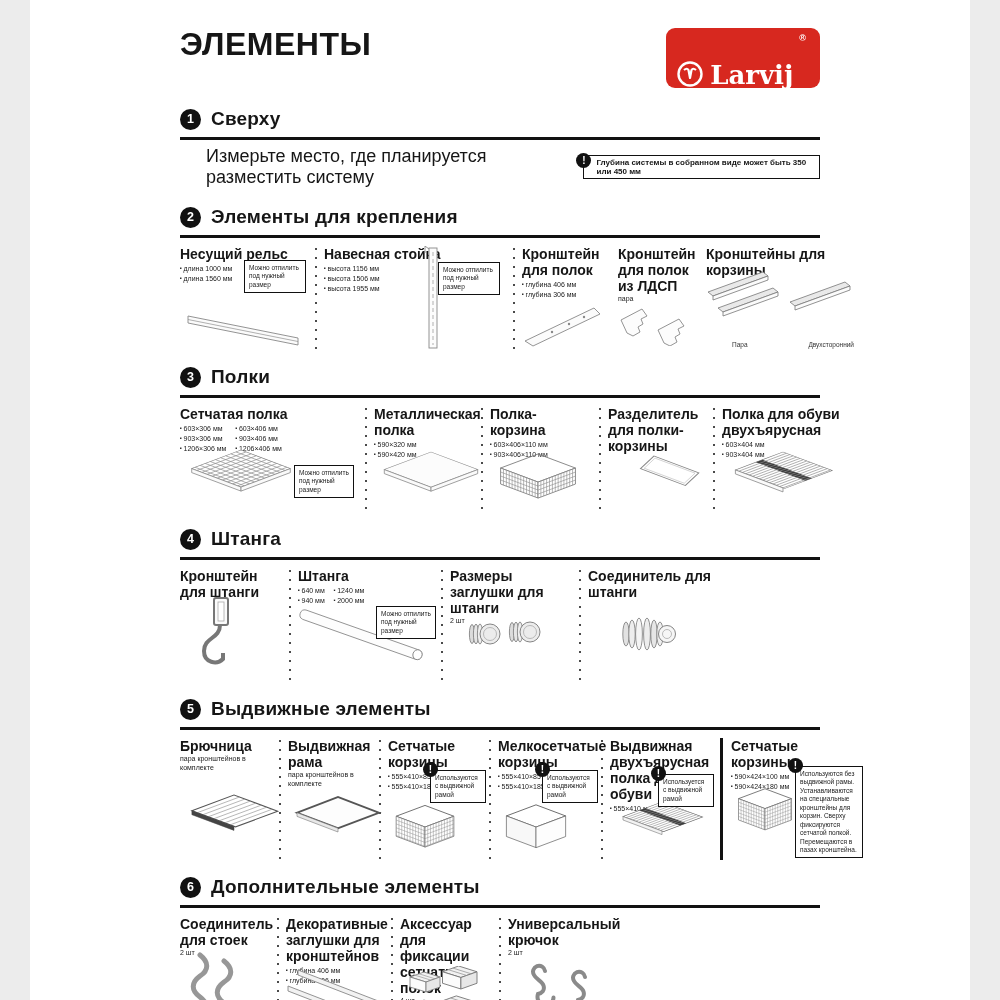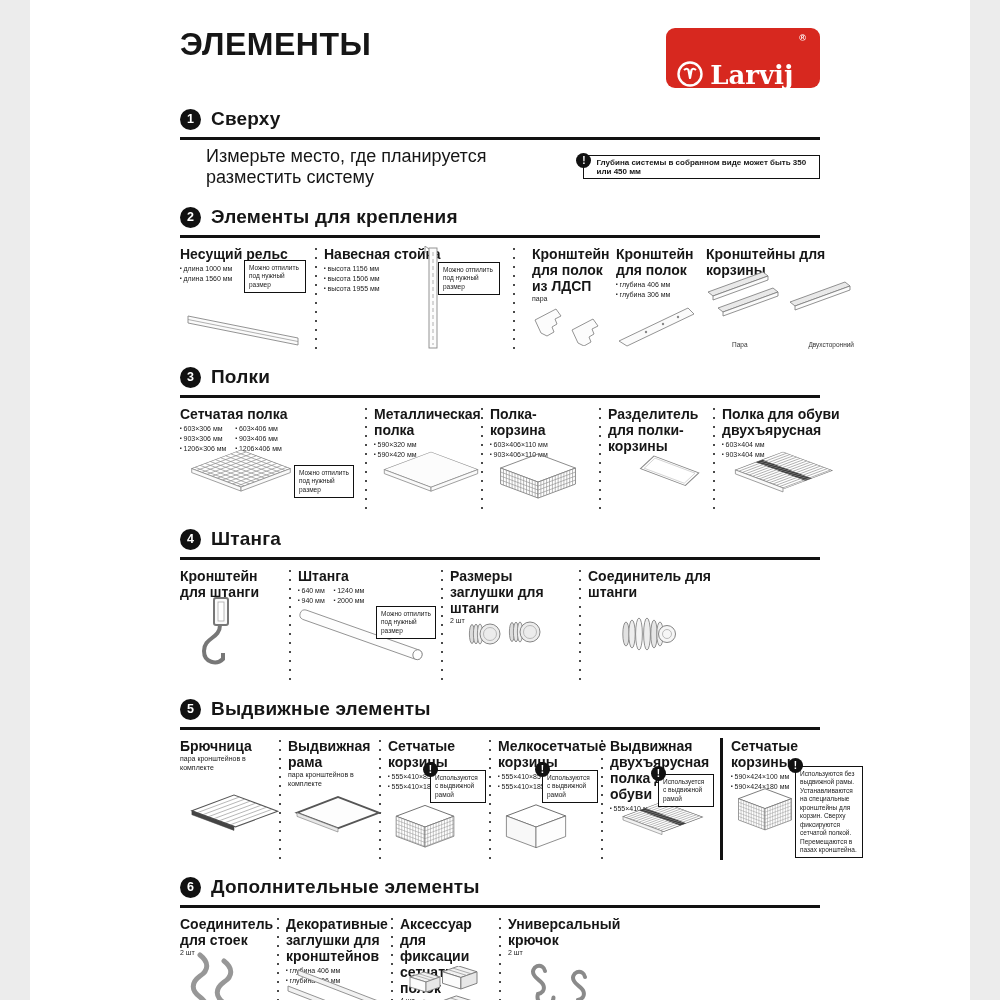--- a/index.html
+++ b/index.html
@@ -169,40 +169,40 @@
             <rect x="13" y="2" width="8" height="100" fill="#fcfcfc" stroke="#888" stroke-width=".9"></rect>
             <line x1="17" y1="6" x2="17" y2="99" stroke="#888" stroke-dasharray="4 3"></line>
           </svg>
           <div class="note" style="right:6px;top:16px;width:52px">
             <span>Можно отпилить под нужный размер</span>
           </div>
         </div>
 
         <div class="vsep"></div>
 
+        <div class="col" style="width:86px">
+          <h3>Кронштейн для полок</h3>
+          <ul class="bl">
+            <li>глубина 406 мм</li>
+            <li>глубина 306 мм</li>
+          </ul>
+          <svg class="art abs" style="left:0;bottom:2px" width="86" height="52" viewBox="0 0 86 52">
+            <polygon points="3,45 72,12 78,18 11,50" fill="#fbfbfb" stroke="#888" stroke-width=".9"></polygon>
+            <circle cx="30" cy="36" r="1.2" fill="#888"></circle>
+              <circle cx="47" cy="28" r="1.2" fill="#888"></circle>
+              <circle cx="62" cy="21" r="1.2" fill="#888"></circle>
+          </svg>
+        </div>
+
         <div class="col" style="width:84px;margin-left:10px">
           <h3>Кронштейн для полок из ЛДСП</h3>
           <div class="sub">пара</div>
           <svg class="art abs" style="left:0;bottom:4px" width="82" height="46" viewBox="0 0 82 46">
             <path d="M3,20 l21,-11 5,7 -6,3 2,5 -5,3 2,5 -7,4 -6,-3 z" fill="#fcfcfc" stroke="#888" stroke-width=".9"></path>
             <path d="M40,30 l21,-11 5,7 -6,3 2,5 -5,3 2,5 -7,4 -6,-3 z" fill="#fcfcfc" stroke="#888" stroke-width=".9"></path>
-          </svg>
-        </div>
-
-        <div class="col" style="width:86px">
-          <h3>Кронштейн для полок</h3>
-          <ul class="bl">
-            <li>глубина 406 мм</li>
-            <li>глубина 306 мм</li>
-          </ul>
-          <svg class="art abs" style="left:0;bottom:2px" width="86" height="52" viewBox="0 0 86 52">
-            <polygon points="3,45 72,12 78,18 11,50" fill="#fbfbfb" stroke="#888" stroke-width=".9"></polygon>
-            <circle cx="30" cy="36" r="1.2" fill="#888"></circle>
-              <circle cx="47" cy="28" r="1.2" fill="#888"></circle>
-              <circle cx="62" cy="21" r="1.2" fill="#888"></circle>
           </svg>
         </div>
 
         <div class="col" style="width:150px;margin-left:4px">
           <h3>Кронштейны для корзины</h3>
           <svg class="art abs" style="left:0;top:18px" width="150" height="62" viewBox="0 0 150 62">
             <use href="#bbar" x="2" y="8"></use>
             <use href="#bbar" x="12" y="24"></use>
             <use href="#bbar" x="84" y="18"></use>
           </svg>

